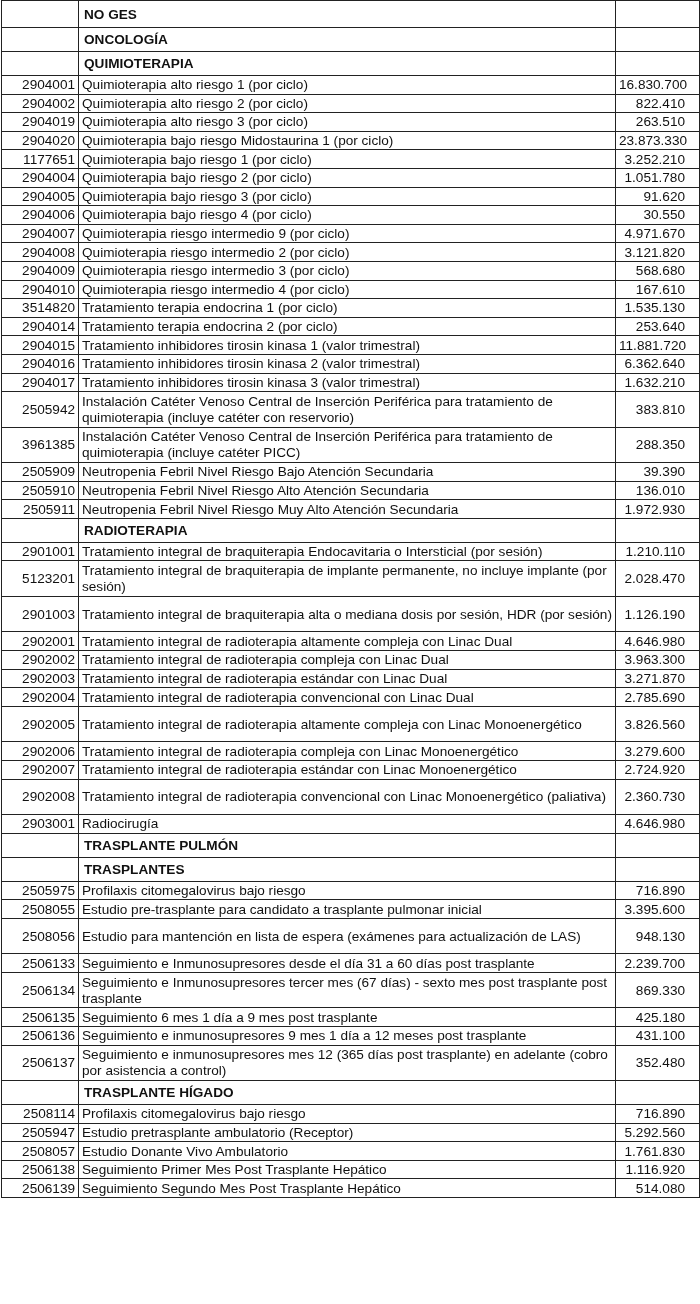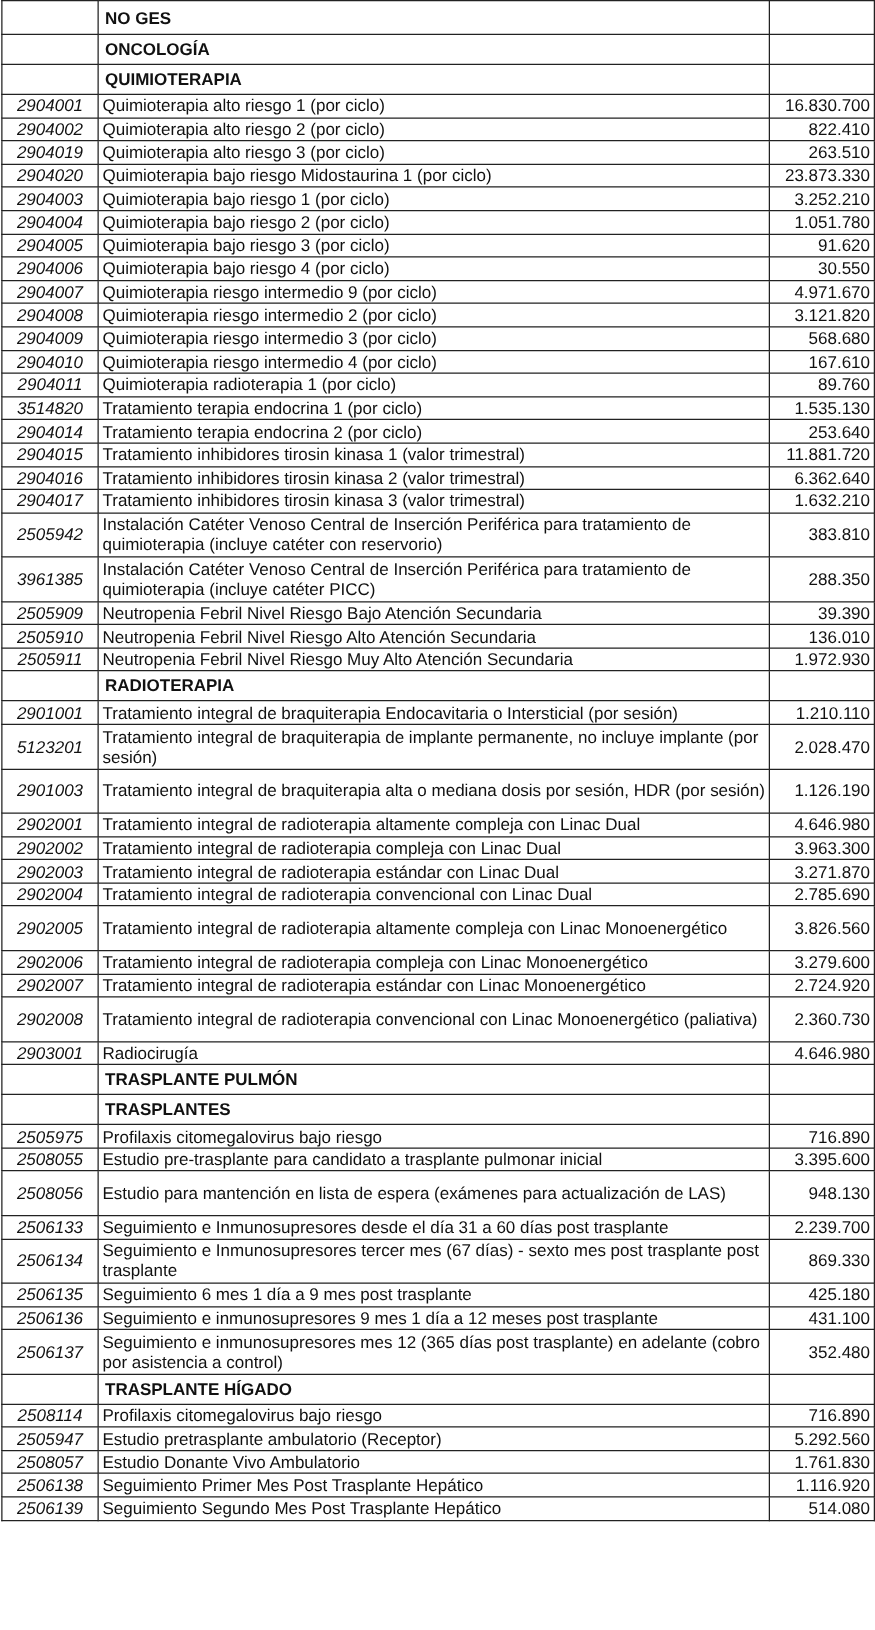--- a/index.html
+++ b/index.html
@@ -2,22 +2,22 @@
 <html><head>
 <meta charset="utf-8">
 <style>
   html, body { margin: 0; padding: 0; background: #ffffff; }
   body { width: 700px; height: 1304px; overflow: hidden; font-family: "Liberation Sans", sans-serif; color: #111; }
   table { border-collapse: collapse; width: 698px; margin-left: 1px; margin-top: 0px; table-layout: fixed; }
   col.c-code { width: 77px; }
   col.c-desc { width: 537px; }
   col.c-val { width: 84px; }
   td { border: 1.4px solid #222; font-size: 13.6px; line-height: 16px; padding: 1px 3px 0 3px; vertical-align: middle; }
-  td.code { text-align: center; padding-right: 3px; font-style: italic; }
-  td.val { text-align: right; padding-right: 3px; }
+  td.code { text-align: right; padding-right: 3px; }
+  td.val { text-align: right; padding-right: 14px; }
   tr.single td { height: 16.6px; }
   tr.double td { height: 33.5px; }
   tr.hdr td { height: 22px; font-weight: bold; font-size: 13.6px; }
   tr.hdr td.desc { padding-left: 5px; }
   tr.hdr-first td { height: 25px; }
 </style>
 </head>
 <body>
 
 <table>
@@ -56,21 +56,21 @@
     <td class="code">2904019</td>
     <td class="desc">Quimioterapia alto riesgo 3 (por ciclo)</td>
     <td class="val">263.510</td>
   </tr>
       <tr class="single">
     <td class="code">2904020</td>
     <td class="desc">Quimioterapia bajo riesgo Midostaurina 1 (por ciclo)</td>
     <td class="val">23.873.330</td>
   </tr>
       <tr class="single">
-    <td class="code">2904003</td>
+    <td class="code">1177651</td>
     <td class="desc">Quimioterapia bajo riesgo 1 (por ciclo)</td>
     <td class="val">3.252.210</td>
   </tr>
       <tr class="single">
     <td class="code">2904004</td>
     <td class="desc">Quimioterapia bajo riesgo 2 (por ciclo)</td>
     <td class="val">1.051.780</td>
   </tr>
       <tr class="single">
     <td class="code">2904005</td>
@@ -94,25 +94,20 @@
   </tr>
       <tr class="single">
     <td class="code">2904009</td>
     <td class="desc">Quimioterapia riesgo intermedio 3 (por ciclo)</td>
     <td class="val">568.680</td>
   </tr>
       <tr class="single">
     <td class="code">2904010</td>
     <td class="desc">Quimioterapia riesgo intermedio 4 (por ciclo)</td>
     <td class="val">167.610</td>
-  </tr>
-      <tr class="single">
-    <td class="code">2904011</td>
-    <td class="desc">Quimioterapia radioterapia 1 (por ciclo)</td>
-    <td class="val">89.760</td>
   </tr>
       <tr class="single">
     <td class="code">3514820</td>
     <td class="desc">Tratamiento terapia endocrina 1 (por ciclo)</td>
     <td class="val">1.535.130</td>
   </tr>
       <tr class="single">
     <td class="code">2904014</td>
     <td class="desc">Tratamiento terapia endocrina 2 (por ciclo)</td>
     <td class="val">253.640</td>

